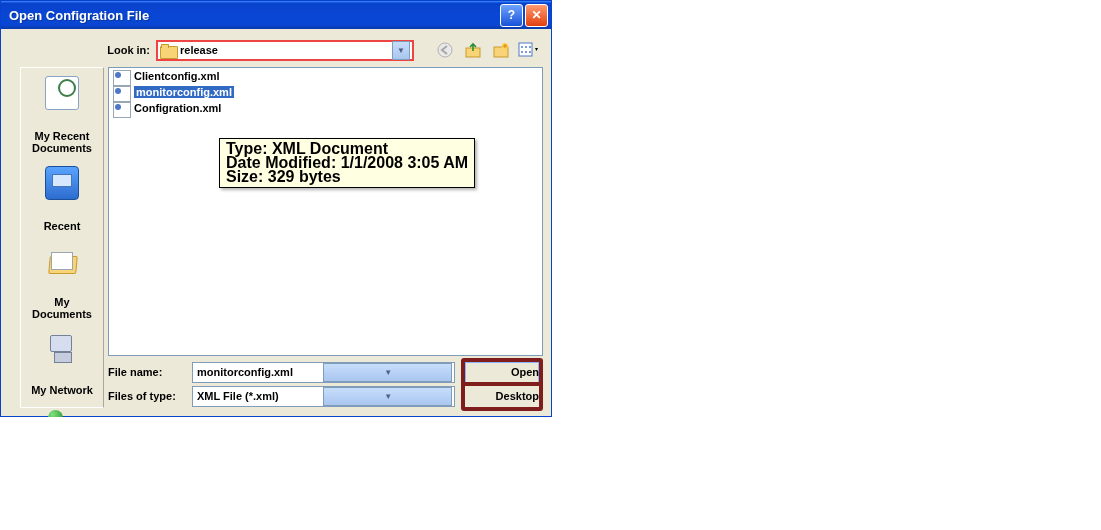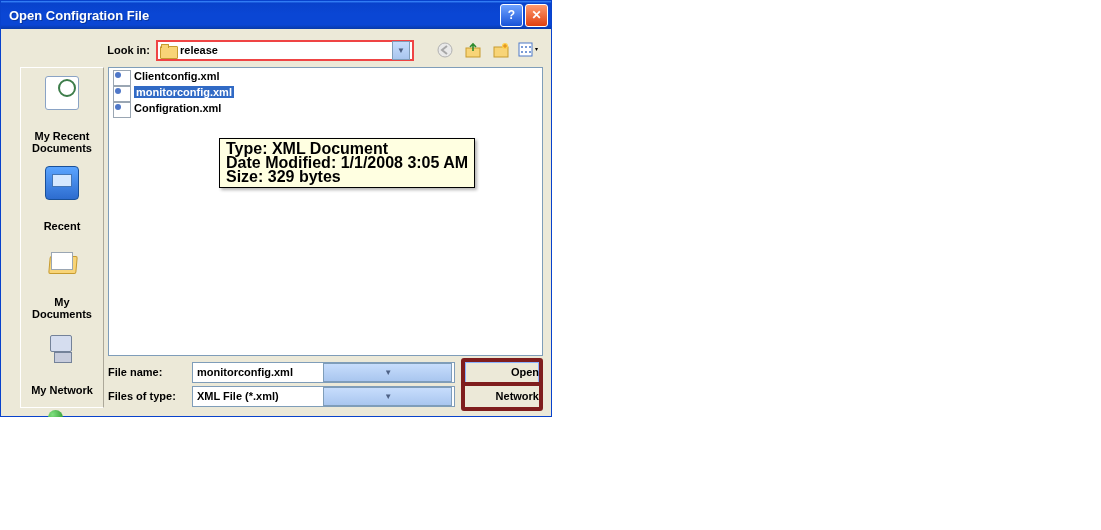--- a/index.html
+++ b/index.html
@@ -223,20 +223,20 @@
               <span>Open</span>
             </div>
           </div>
           <div class="brow">
             <span class="label">Files of type:</span>
             <div class="text-combo">
               <span>XML File (*.xml)</span>
               <span class="combo-arrow">▼</span>
             </div>
             <div class="action-btn">
-              <span>Network</span>
+              <span>Desktop</span>
             </div>
           </div>
         </div>
       </div>
     </div>
   </div>
 </div>
 
 </body></html>

